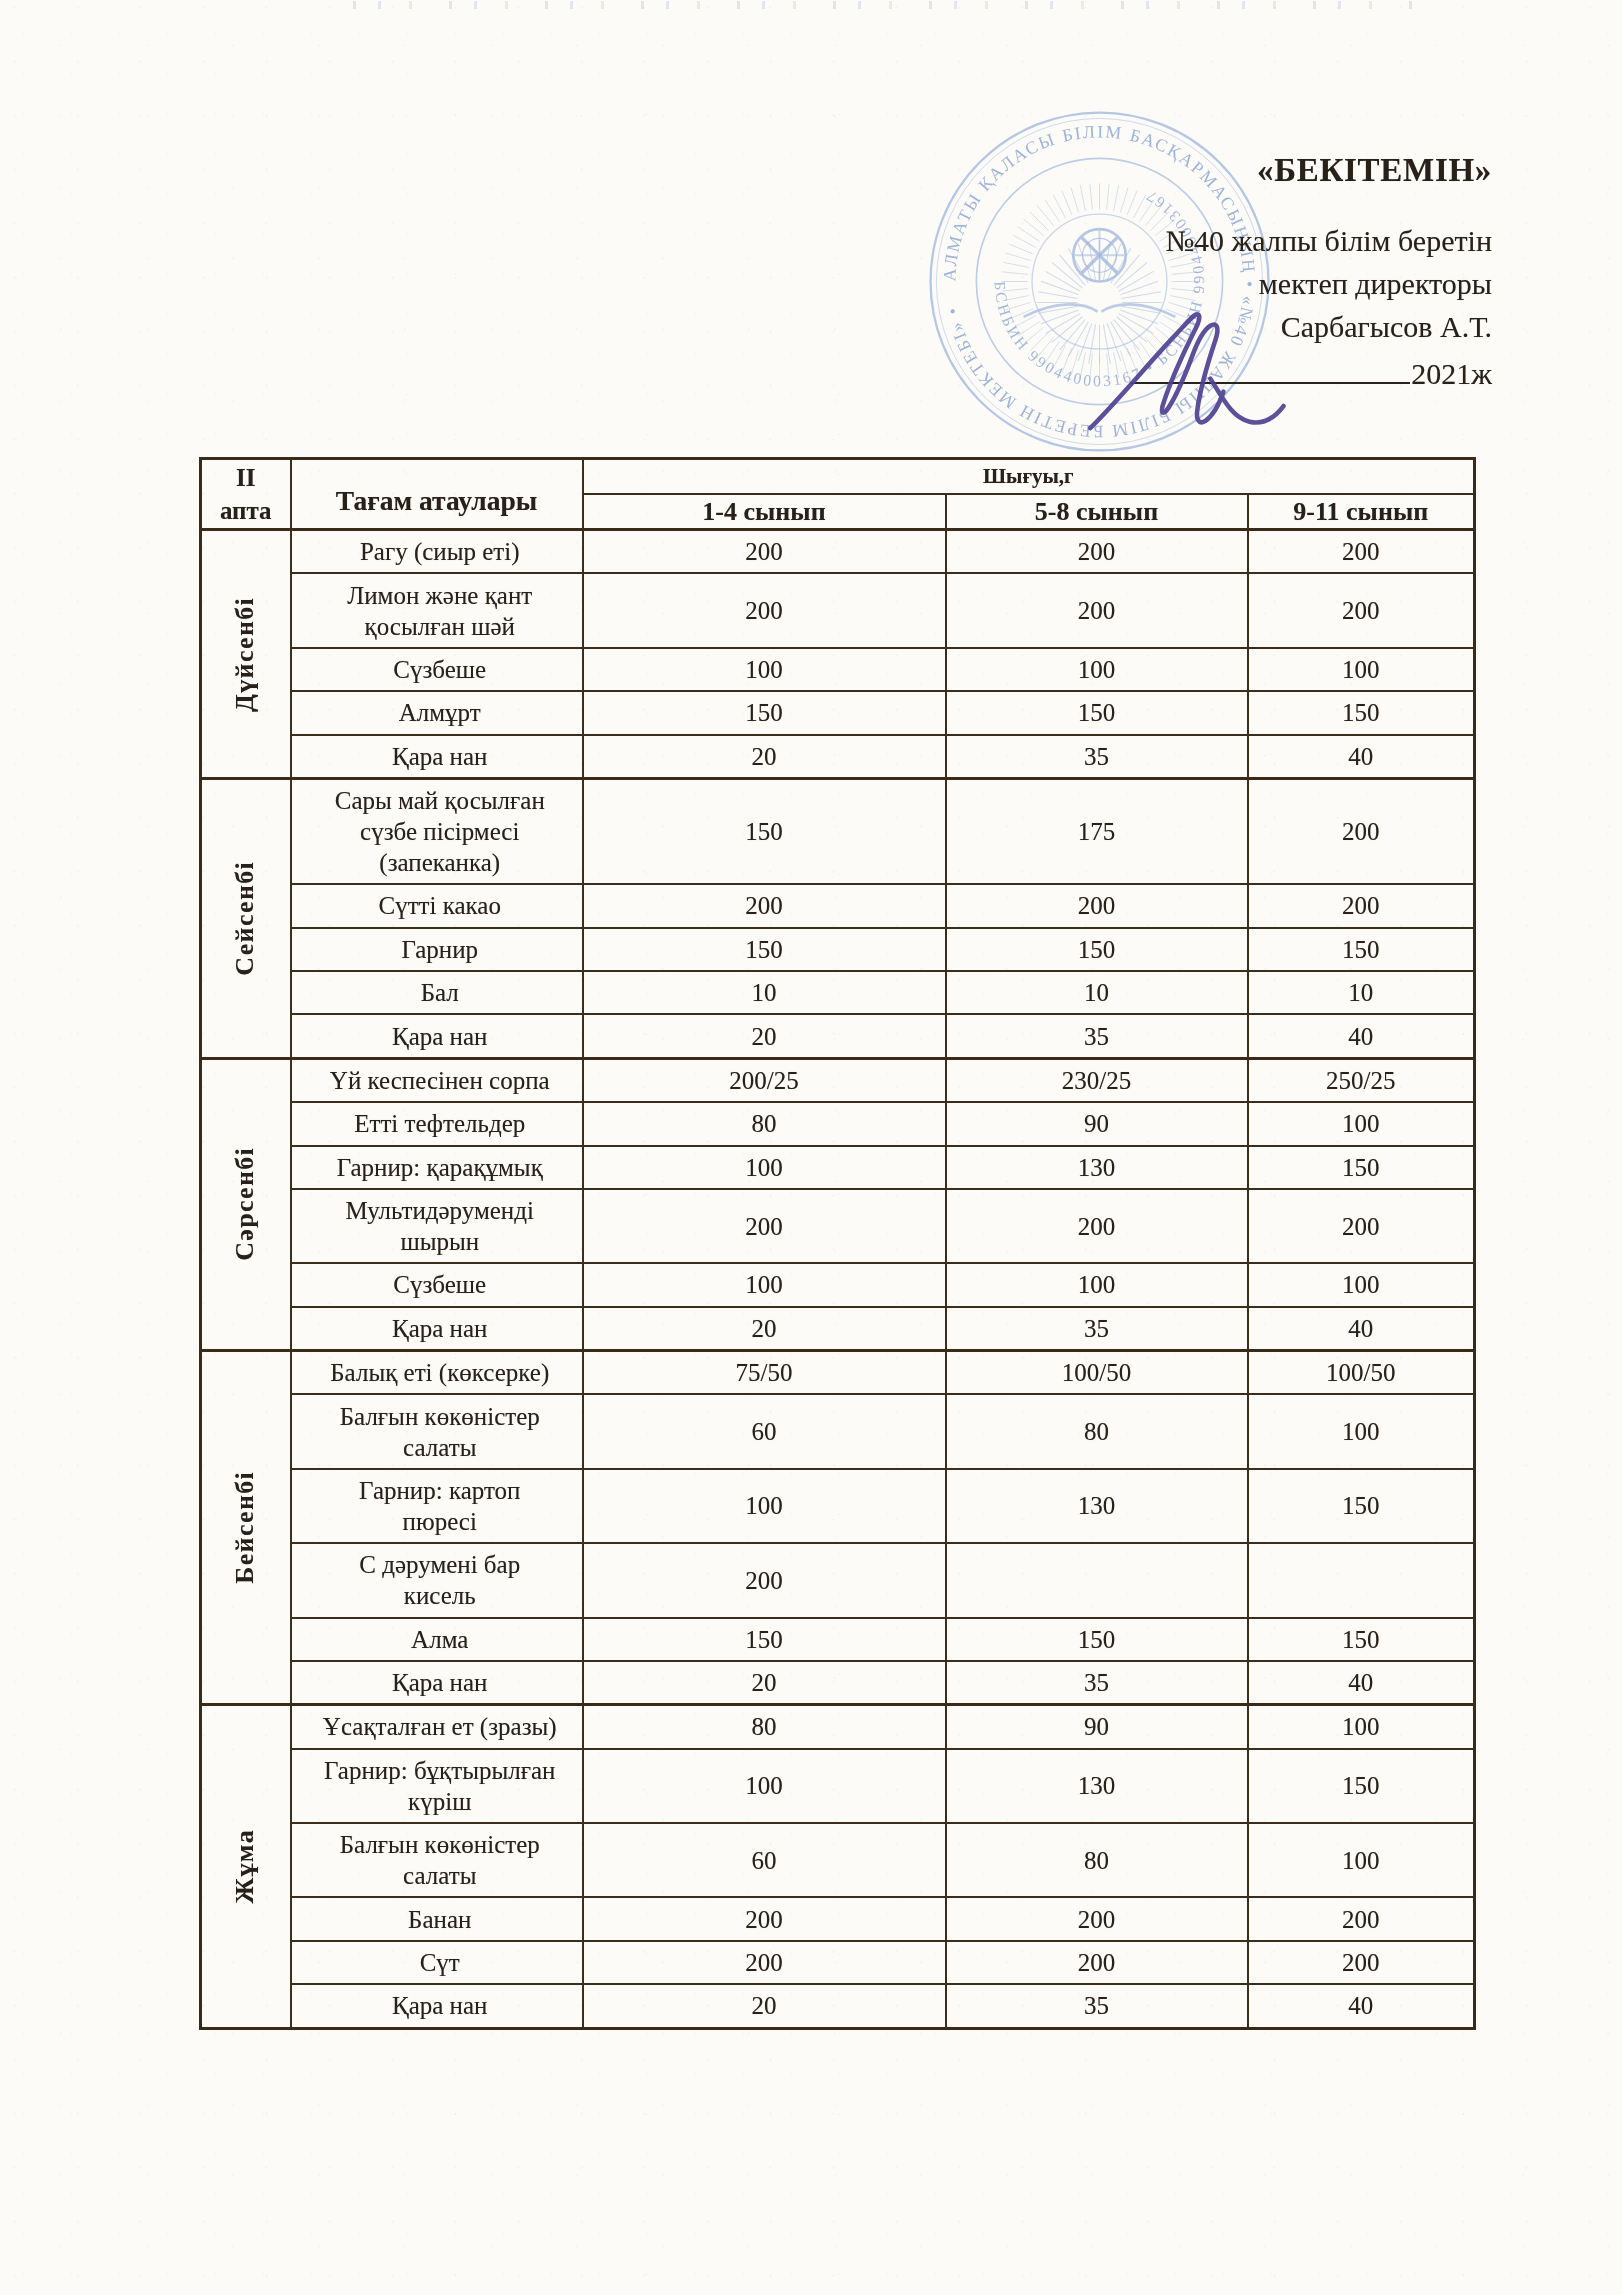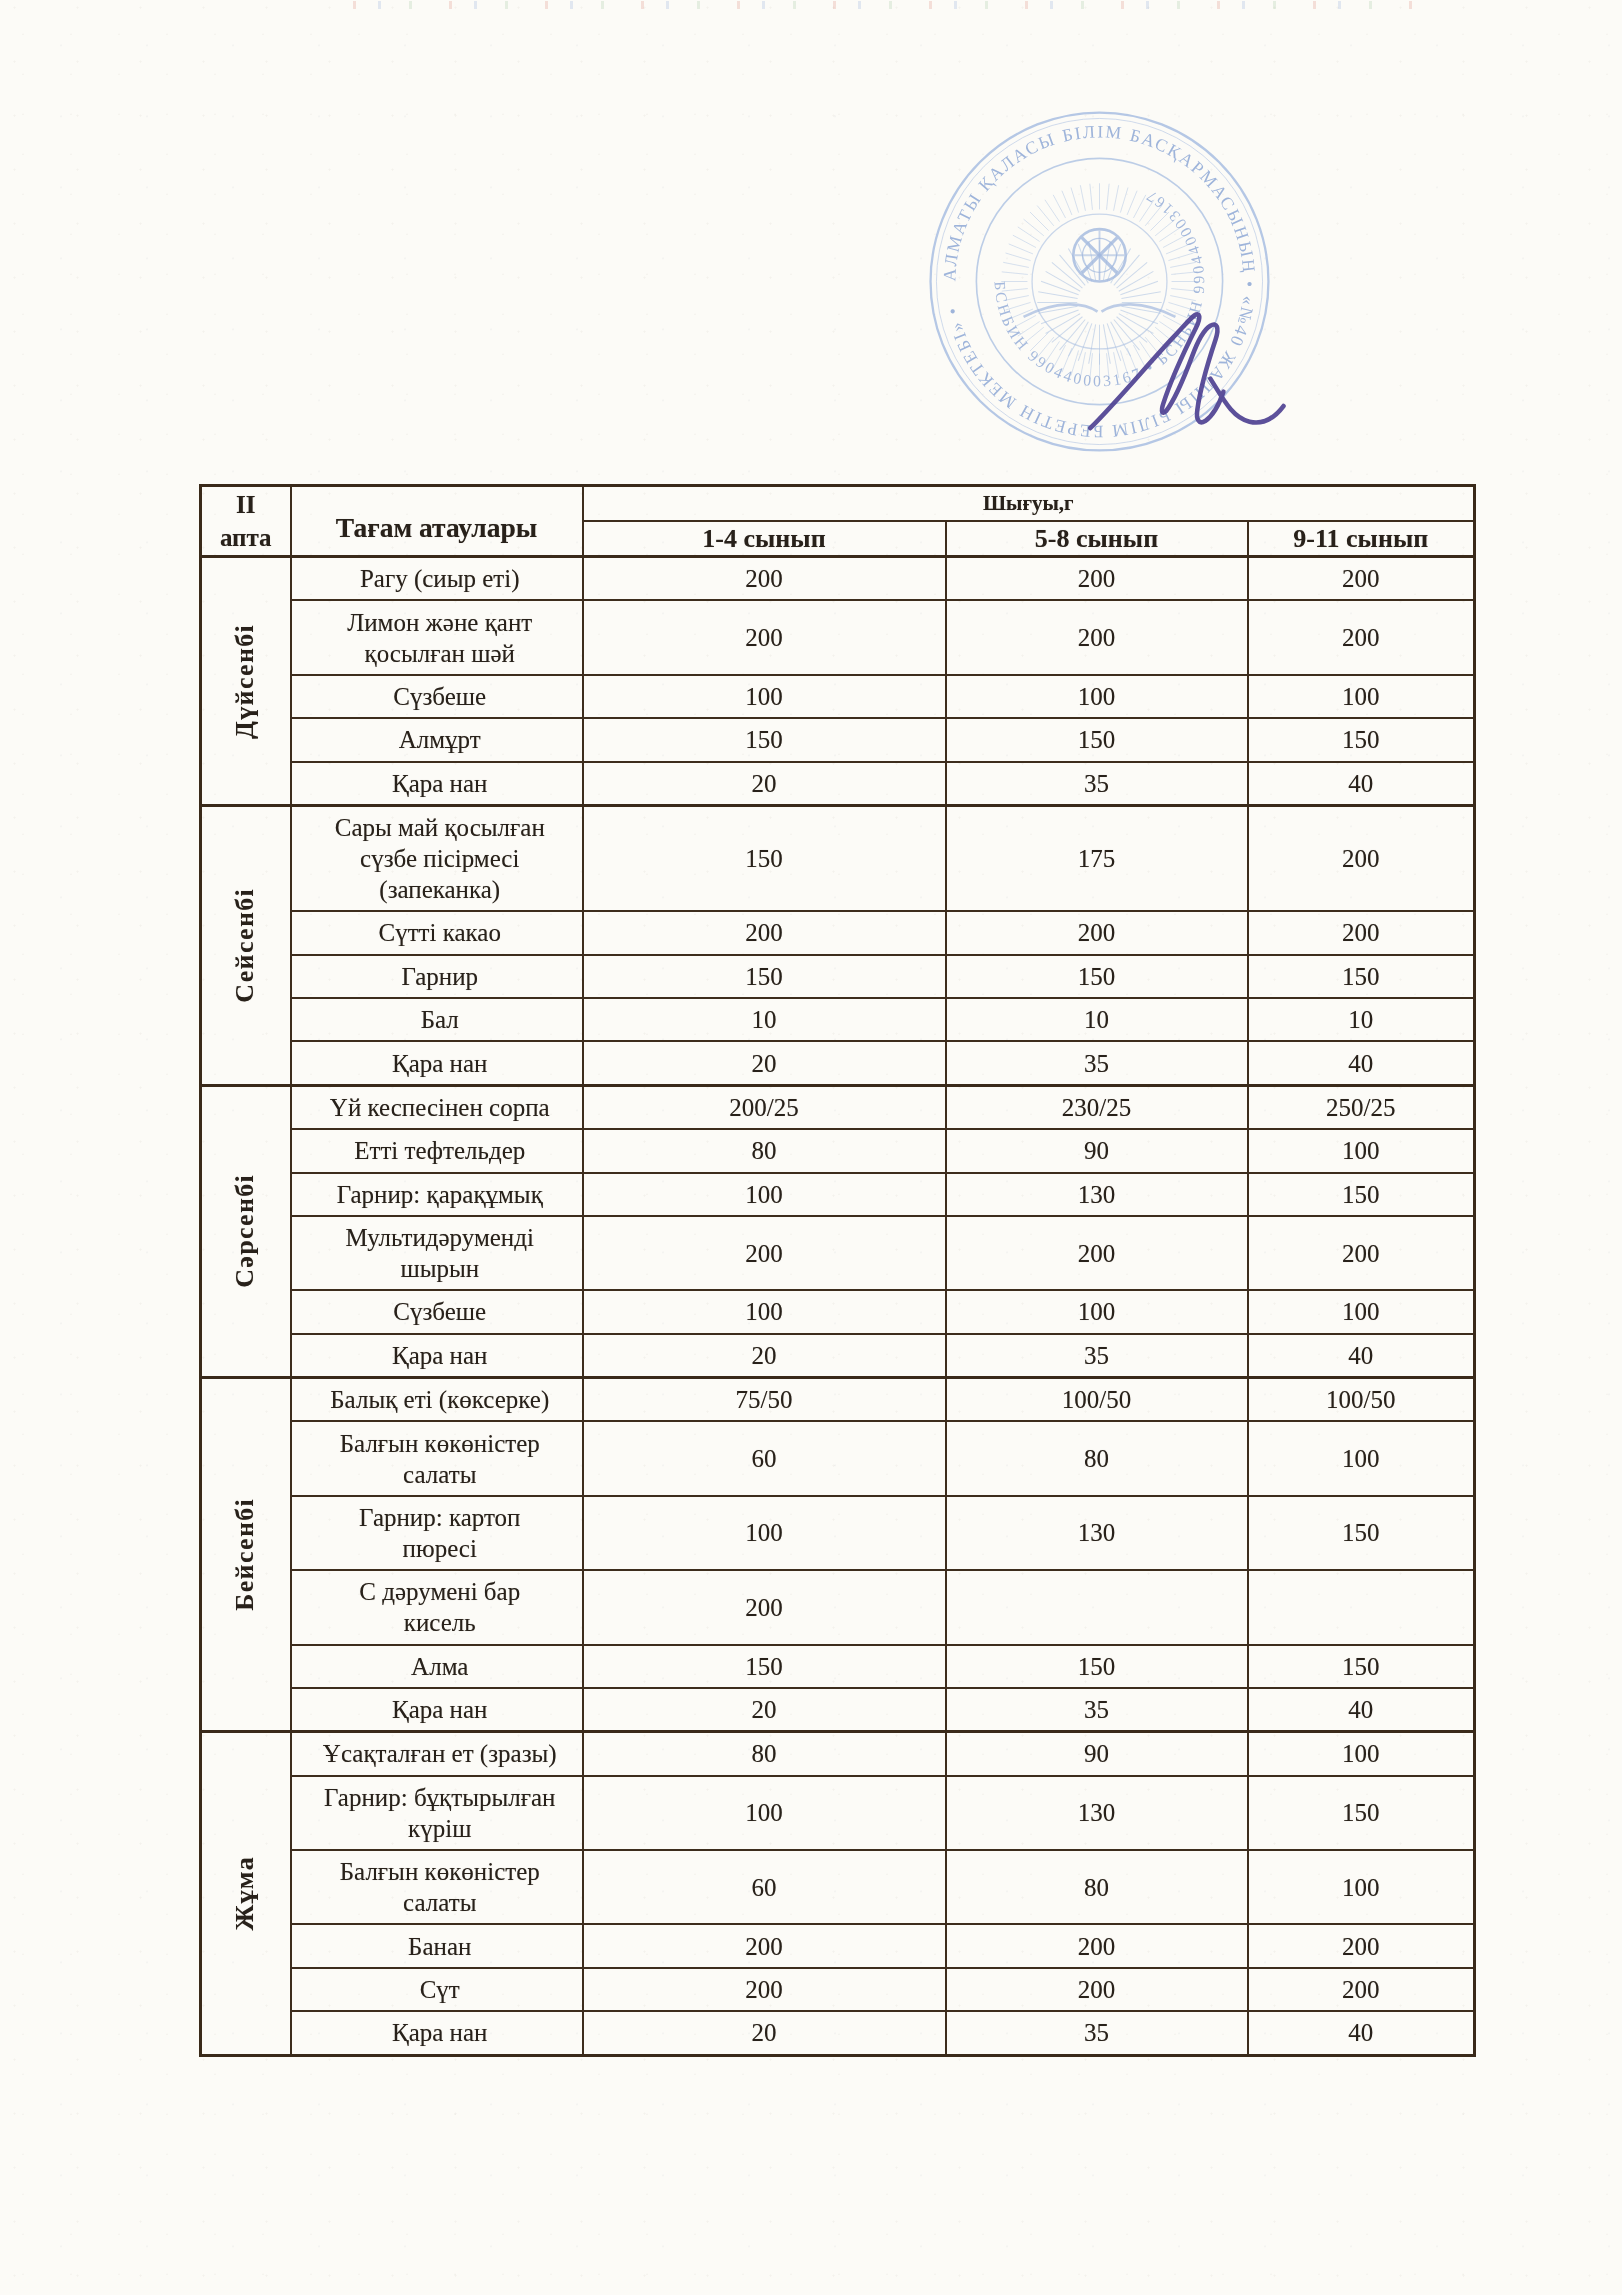--- a/index.html
+++ b/index.html
@@ -39,21 +39,21 @@
   }
   .approval-title { font-size:33px; font-weight:bold; letter-spacing:0.7px; margin:0 0 30px 0; }
   .approval-line  { font-size:30px; line-height:43px; margin:0; }
   .approval-year-row { font-size:30px; line-height:43px; margin-top:3.9px; }
   .sig-line {
     display:inline-block; width:280px; height:2.6px;
     border-bottom:2px solid #2a241e; margin-right:1.3px;
   }
   .signature-svg { position:absolute; left:1085px; top:300px; }
   
-  .menu-table-wrap { position:absolute; left:199px; top:457px;margin-top:27px; }
+  .menu-table-wrap { position:absolute; left:199px; top:457px; }
   table.menu {
     border-collapse:collapse; table-layout:fixed;
     width:1275px;
     border:3.9px solid #3a2a1a;
     font-size:25px;
   }
   table.menu td {
     border:2px solid #3d2d1d;
     vertical-align:middle;
     overflow:hidden;
@@ -210,20 +210,29 @@
       <path d="M384,322 C332,296 292,300 271,314" stroke-width="4" opacity="0.7"></path>
     </g>
     <text font-size="27" letter-spacing="3" fill="#8fa9d6" opacity="0.9" font-family="Liberation Serif, DejaVu Serif, serif">
       <textPath href="#ringPath">АЛМАТЫ ҚАЛАСЫ БІЛІМ БАСҚАРМАСЫНЫҢ • «№40 ЖАЛПЫ БІЛІМ БЕРЕТІН МЕКТЕБІ» •</textPath>
     </text>
     <text font-size="24" letter-spacing="4" fill="#8fa9d6" opacity="0.85" font-family="Liberation Serif, DejaVu Serif, serif">
       <textPath href="#innerPath">БСНБИН 990440003167 • БСНБИН 990440003167</textPath>
     </text>
   </svg>
 
+  <div class="approval txt-soft">
+    <p class="approval-title">«БЕКІТЕМІН»</p>
+    <p class="approval-line">№40 жалпы білім беретін</p>
+    <p class="approval-line">мектеп директоры</p>
+    <p class="approval-line">Сарбагысов А.Т.</p>
+    <div class="approval-year-row">
+      <span class="sig-line"></span><span>2021ж</span>
+    </div>
+  </div>
 
   <svg class="signature-svg" width="222" height="152" viewBox="0 0 340 232">
     <g stroke="#4f4293" fill="none" stroke-width="7" stroke-linecap="round" opacity="0.92">
       <path d="M8,196 C52,152 98,96 134,58 C152,39 162,27 168,23 C176,18 178,26 170,42 C152,78 132,120 120,158 C116,170 118,176 124,170 C138,152 152,118 164,86 C172,64 182,45 192,39 C202,33 206,42 200,60 C188,96 176,138 172,168 C170,182 174,191 184,185 C198,175 206,158 212,140"></path>
       <path d="M192,120 C212,152 226,180 252,186 C274,191 292,178 304,162"></path>
     </g>
   </svg>
 
   <div class="menu-table-wrap">
     <table class="menu txt-soft">

